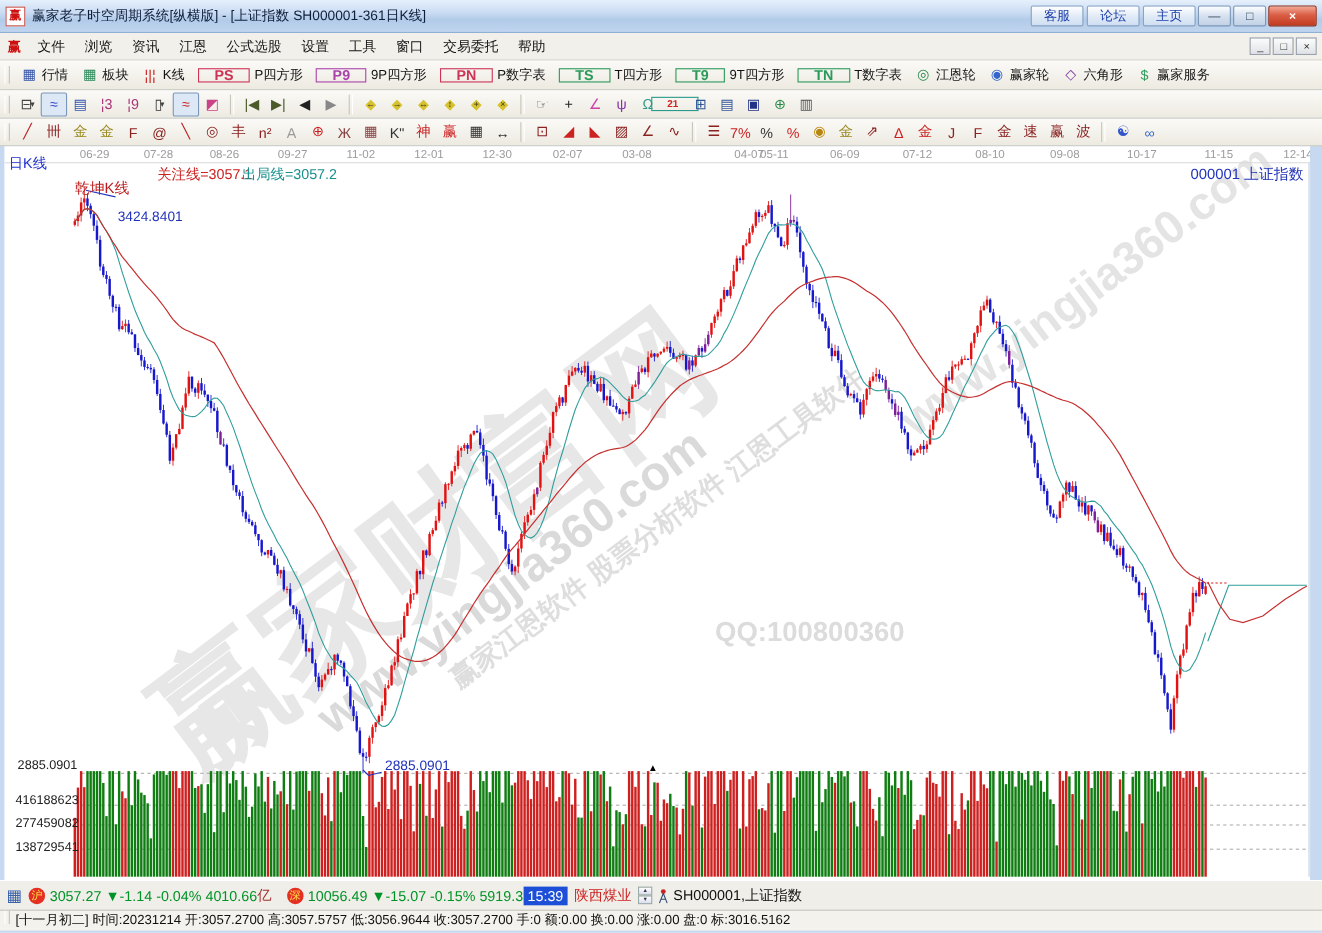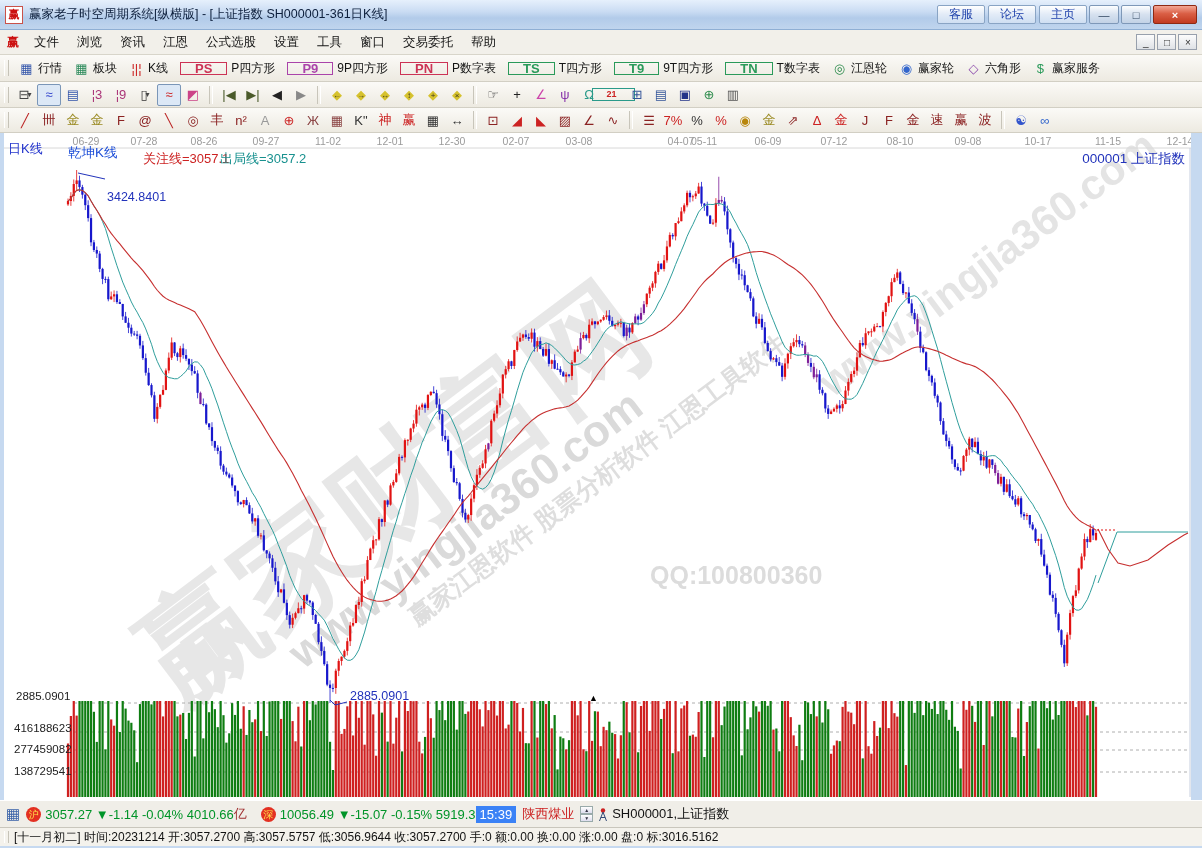--- a/index.html
+++ b/index.html
@@ -41,49 +41,49 @@
   .sep{width:2px;height:18px;border-left:1px solid #c8c5ba;border-right:1px solid #fff;margin:0 4px;flex:none}
   .dd{font-size:8px;color:#444;margin-left:-2px}
   .diamond b{position:absolute;left:50%;top:54%;transform:translate(-50%,-50%);font-size:8px;color:#3a3520;font-weight:normal}
   
   #chart{position:absolute;left:4px;top:133px;width:1187px;height:667px;background:#fff;overflow:hidden}
   #ksvg{position:absolute;left:0;top:0}
   .wm{position:absolute;font-weight:bold;white-space:nowrap;transform-origin:0 50%;pointer-events:none;z-index:0}
   .dt{position:absolute;top:2px;font-size:10.5px;color:#9b9b9b;transform:translateX(-50%);white-space:nowrap}
   .lbl{position:absolute;white-space:nowrap;z-index:3}
   #period-lbl{left:4px;top:7px;color:#2233cc;font-size:13px}
-  #legend-name{left:64px;top:11px;color:#1d4ed8;font-size:13.5px}
+  #legend-name{left:64px;top:29px;color:#b91c1c;font-size:13.5px}
   #legend-watch{left:139px;top:17px;color:#cc2222;font-size:13px}
   #legend-exit{left:216px;top:17px;color:#18918f;font-size:13px}
   #symbol-lbl{right:6px;top:17px;color:#2233bb;font-size:13.5px}
   .ann{position:absolute;font-size:12.5px;color:#2233bb;z-index:3}
   #ann-high{left:103px;top:57px}
   #ann-low{left:346px;top:556px}
   .axl{position:absolute;font-size:11.5px;color:#222;width:62px;text-align:left;z-index:3}
   #axl-low{left:12px;top:557px}
   #vax0{left:10px;top:589px}#vax1{left:10px;top:610px}#vax2{left:10px;top:632px}
   #tri-marker{position:absolute;left:585px;top:560px;font-size:9px;color:#000;z-index:3}
   
   .statusbar{position:absolute;left:0;top:800px;right:0;height:27px;box-sizing:border-box;background:#f0eee8;
     border-top:1px solid #ffffff;display:flex;align-items:center;padding:0 4px;font-size:13px;white-space:nowrap}
   .coin{width:15px;height:15px;border-radius:50%;background:#e33022;color:#ffe34a;font-size:10px;line-height:15px;
     text-align:center;flex:none;margin:0 4px}
   .grn{color:#009428}
   .gridic{font-size:15px;color:#3a62a8;margin:0 2px;flex:none}
   .ticker{flex:1 1 auto;min-width:0;overflow:hidden;color:#e01111;border:1px solid;border-color:#b9b6ac #fff #fff #b9b6ac;
     background:#f7f6f1;height:19px;line-height:17px;padding:0 4px;box-sizing:border-box;margin:0 4px}
-  .timebadge{background:#3b82f6;color:#fff;padding:0 4px;height:17px;line-height:17px;flex:none}
+  .timebadge{background:#1d4ed8;color:#fff;padding:0 4px;height:17px;line-height:17px;flex:none}
   .stockname{color:#cc2222;margin:0 6px;flex:none}
   .spin{display:flex;flex-direction:column;flex:none;margin-right:4px}
   .spin span{width:13px;height:8px;border:1px solid #9aa;background:linear-gradient(#fff,#dde);font-size:5px;
     line-height:6px;text-align:center;color:#334;box-sizing:border-box}
   .symtext{color:#111;flex:none;margin-left:3px}
   
   .infobar{position:absolute;left:0;top:827px;right:0;height:19px;box-sizing:border-box;background:#f4f2ec;
-    border-top:1px solid #c9c6bc;display:flex;align-items:center;padding-left:4px;font-size:12px;color:#111;white-space:nowrap}
+    border-top:1px solid #c9c6bc;display:flex;padding-left:4px;font-size:12px;color:#111;white-space:nowrap}
   .infogrip{width:3px;height:12px;border-left:1px solid #fff;border-right:1px solid #c6c3b8;margin-right:5px}
 </style>
 </head>
 <body>
 
 <div class="titlebar">
   <span class="title-icon">赢</span>
   <span class="title-text">赢家老子时空周期系统[纵横版] - [上证指数  SH000001-361日K线]</span>
   <span class="tb-right">
     <span id="quick-btns"><button class="qbtn">客服</button><button class="qbtn">论坛</button><button class="qbtn">主页</button></span>

